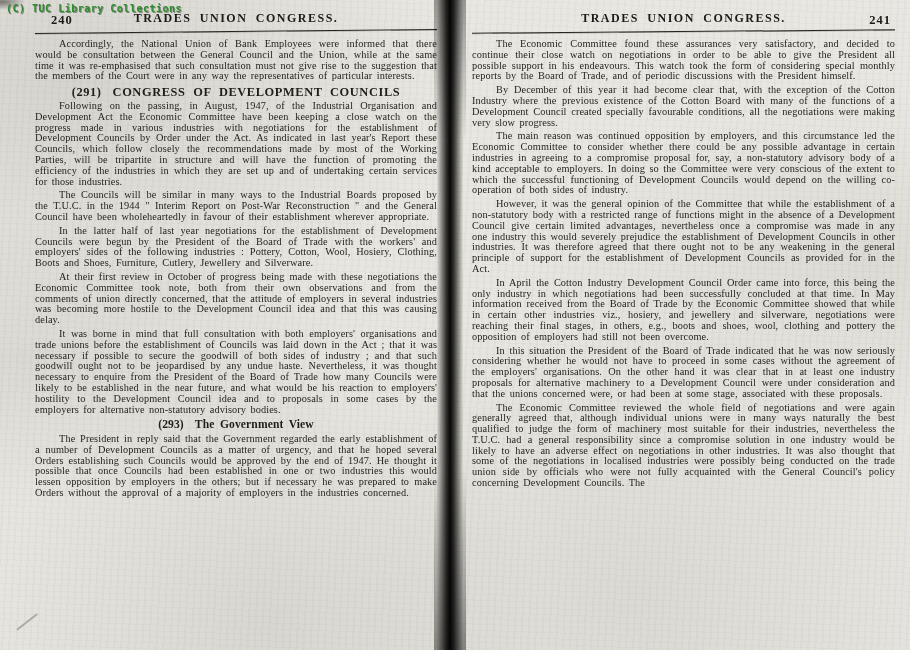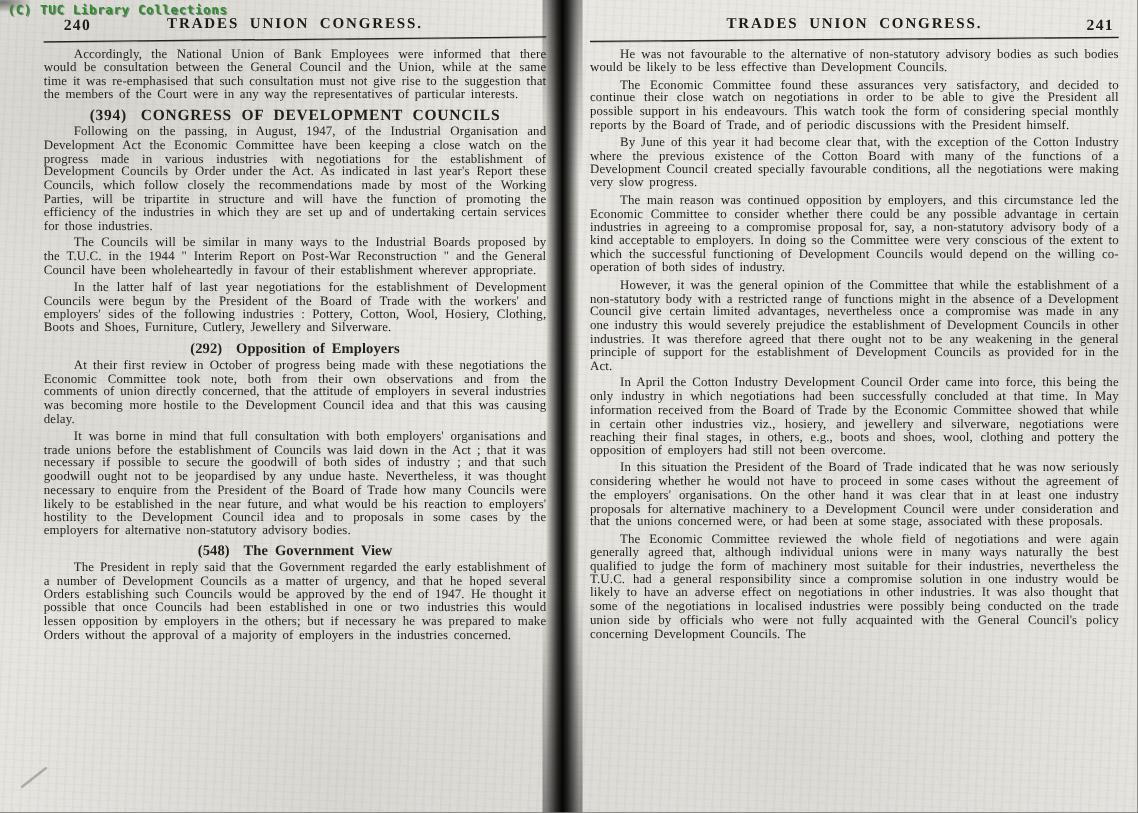--- a/index.html
+++ b/index.html
@@ -80,44 +80,42 @@
   <div class="watermark">(C) TUC Library Collections</div>
 
   <div class="page page-left">
     <div class="page-header">
       <span class="page-num pn-left">240</span>
       <span class="running-title">TRADES UNION CONGRESS.</span>
     </div>
     <div class="header-rule"></div>
     <div class="page-body" id="left-body">
         <p class="para">Accordingly, the National Union of Bank Employees were informed that there would be consultation between the General Council and the Union, while at the same time it was re-emphasised that such consultation must not give rise to the suggestion that the members of the Court were in any way the representatives of particular interests.</p>
-        <div class="sec-heading caps"><span class="sec-num">(394)</span><span>CONGRESS OF DEVELOPMENT COUNCILS</span></div>
+        <div class="sec-heading caps"><span class="sec-num">(291)</span><span>CONGRESS OF DEVELOPMENT COUNCILS</span></div>
         <p class="para">Following on the passing, in August, 1947, of the Industrial Organisation and Development Act the Economic Committee have been keeping a close watch on the progress made in various industries with negotiations for the establishment of Development Councils by Order under the Act. As indicated in last year's Report these Councils, which follow closely the recommendations made by most of the Working Parties, will be tripartite in structure and will have the function of promoting the efficiency of the industries in which they are set up and of undertaking certain services for those industries.</p>
         <p class="para">The Councils will be similar in many ways to the Industrial Boards proposed by the T.U.C. in the 1944 " Interim Report on Post-War Reconstruction " and the General Council have been wholeheartedly in favour of their establishment wherever appropriate.</p>
         <p class="para">In the latter half of last year negotiations for the establishment of Development Councils were begun by the President of the Board of Trade with the workers' and employers' sides of the following industries : Pottery, Cotton, Wool, Hosiery, Clothing, Boots and Shoes, Furniture, Cutlery, Jewellery and Silverware.</p>
-        <div class="sec-heading"><span class="sec-num">(292)</span><span>Opposition of Employers</span></div>
         <p class="para">At their first review in October of progress being made with these negotiations the Economic Committee took note, both from their own observations and from the comments of union directly concerned, that the attitude of employers in several industries was becoming more hostile to the Development Council idea and that this was causing delay.</p>
         <p class="para">It was borne in mind that full consultation with both employers' organisations and trade unions before the establishment of Councils was laid down in the Act ; that it was necessary if possible to secure the goodwill of both sides of industry ; and that such goodwill ought not to be jeopardised by any undue haste.  Nevertheless, it was thought necessary to enquire from the President of the Board of Trade how many Councils were likely to be established in the near future, and what would be his reaction to employers' hostility to the Development Council idea and to proposals in some cases by the employers for alternative non-statutory advisory bodies.</p>
-        <div class="sec-heading"><span class="sec-num">(548)</span><span>The Government View</span></div>
+        <div class="sec-heading"><span class="sec-num">(293)</span><span>The Government View</span></div>
         <p class="para">The President in reply said that the Government regarded the early establishment of a number of Development Councils as a matter of urgency, and that he hoped several Orders establishing such Councils would be approved by the end of 1947.  He thought it possible that once Councils had been established in one or two industries this would lessen opposition by employers in the others; but if necessary he was prepared to make Orders without the approval of a majority of employers in the industries concerned.</p>
       </div>
   </div>
 
   <div class="spine"></div>
 
   <div class="page page-right">
     <div class="page-header">
       <span class="running-title">TRADES UNION CONGRESS.</span>
       <span class="page-num pn-right">241</span>
     </div>
     <div class="header-rule"></div>
     <div class="page-body" id="right-body">
-        <p class="para">He was not favourable to the alternative of non-statutory advisory bodies as such bodies would be likely to be less effective than Development Councils.</p>
         <p class="para">The Economic Committee found these assurances very satisfactory, and decided to continue their close watch on negotiations in order to be able to give the President all possible support in his endeavours.  This watch took the form of considering special monthly reports by the Board of Trade, and of periodic discussions with the President himself.</p>
-        <p class="para">By June of this year it had become clear that, with the exception of the Cotton Industry where the previous existence of the Cotton Board with many of the functions of a Development Council created specially favourable conditions, all the negotiations were making very slow progress.</p>
+        <p class="para">By December of this year it had become clear that, with the exception of the Cotton Industry where the previous existence of the Cotton Board with many of the functions of a Development Council created specially favourable conditions, all the negotiations were making very slow progress.</p>
         <p class="para">The main reason was continued opposition by employers, and this circumstance led the Economic Committee to consider whether there could be any possible advantage in certain industries in agreeing to a compromise proposal for, say, a non-statutory advisory body of a kind acceptable to employers.  In doing so the Committee were very conscious of the extent to which the successful functioning of Development Councils would depend on the willing co-operation of both sides of industry.</p>
         <p class="para">However, it was the general opinion of the Committee that while the establishment of a non-statutory body with a restricted range of functions might in the absence of a Development Council give certain limited advantages, nevertheless once a compromise was made in any one industry this would severely prejudice the establishment of Development Councils in other industries.  It was therefore agreed that there ought not to be any weakening in the general principle of support for the establishment of Development Councils as provided for in the Act.</p>
         <p class="para">In April the Cotton Industry Development Council Order came into force, this being the only industry in which negotiations had been successfully concluded at that time.  In May information received from the Board of Trade by the Economic Committee showed that while in certain other industries viz., hosiery, and jewellery and silverware, negotiations were reaching their final stages, in others, e.g., boots and shoes, wool, clothing and pottery the opposition of employers had still not been overcome.</p>
         <p class="para">In this situation the President of the Board of Trade indicated that he was now seriously considering whether he would not have to proceed in some cases without the agreement of the employers' organisations.  On the other hand it was clear that in at least one industry proposals for alternative machinery to a Development Council were under consideration and that the unions concerned were, or had been at some stage, associated with these proposals.</p>
         <p class="para">The Economic Committee reviewed the whole field of negotiations and were again generally agreed that, although individual unions were in many ways naturally the best qualified to judge the form of machinery most suitable for their industries, nevertheless the T.U.C. had a general responsibility since a compromise solution in one industry would be likely to have an adverse effect on negotiations in other industries.  It was also thought that some of the negotiations in localised industries were possibly being conducted on the trade union side by officials who were not fully acquainted with the General Council's policy concerning Development Councils.  The</p>
       </div>
   </div>
 
   <div class="pencil-mark"></div>
 </div>

